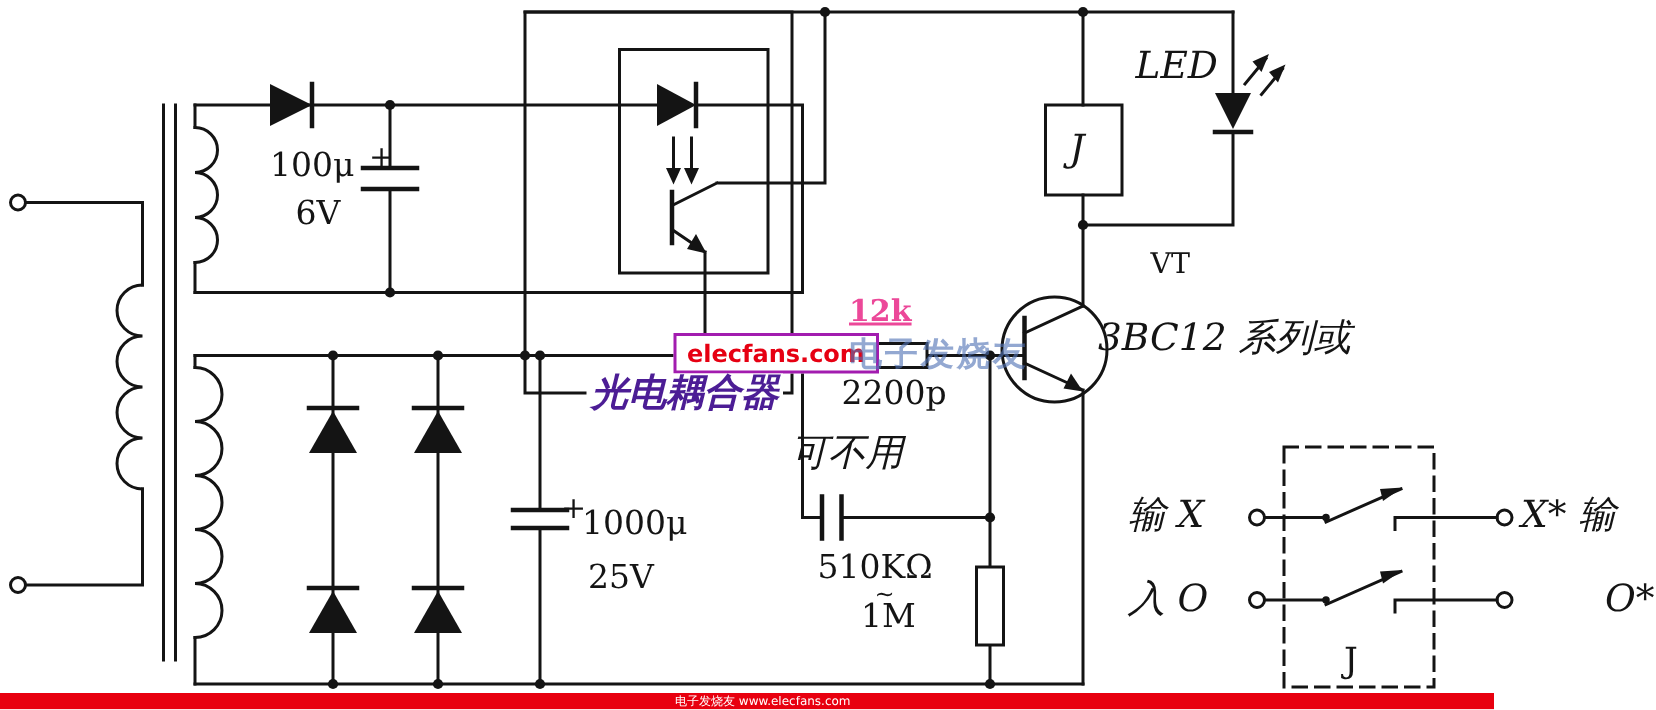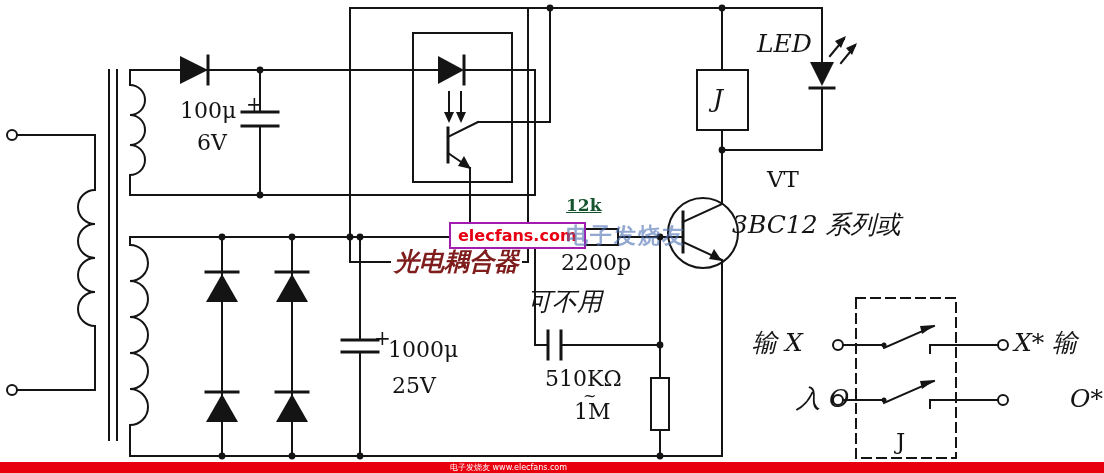--- a/index.html
+++ b/index.html
@@ -5,30 +5,30 @@
   html,body{margin:0;padding:0;background:#fff;}
   .canvas{
     position:relative;width:1104px;height:473px;background:#ffffff;
     font-family:"DejaVu Serif","Liberation Serif",serif;overflow:hidden;
   }
   svg.circuit{position:absolute;left:0;top:0;width:1104px;height:473px;}
   .lbl{position:absolute;color:#141414;font-size:22px;line-height:1.05;white-space:nowrap;}
   .lbl.big{font-size:25px;font-style:italic;}
   .lbl.small{font-size:20px;}
   .lbl.tiny{font-size:16px;}
-  .lbl.red{color:#7f1d1d;font-weight:bold;background:#ffffff;padding:0 3px;}
-  .lbl.link{color:#14532d;text-decoration:underline;font-size:17px;font-weight:bold;}
+  .lbl.red{color:#4c1d95;font-weight:bold;background:#ffffff;padding:0 3px;}
+  .lbl.link{color:#ec4899;text-decoration:underline;font-size:20px;font-weight:bold;}
   .wm-site{
     position:absolute;color:#e60012;font-weight:bold;font-size:16px;
     border:2px solid #a21caf;background:#ffffff;padding:2px 7px;
     font-family:"DejaVu Sans","Liberation Sans",sans-serif;
   }
   .wm-cn{position:absolute;color:rgba(80,115,180,0.62);font-size:22px;font-weight:bold;letter-spacing:2px;}
   .footer-bar{
-    position:absolute;left:0;top:462px;width:1104px;height:11px;background:#e8000f;
+    position:absolute;left:0;top:462px;width:996px;height:11px;background:#e8000f;
     display:flex;align-items:center;
   }
   .footer-bar span{color:#ffffff;font-size:8px;line-height:11px;margin-left:450px;
     font-family:"DejaVu Sans","Liberation Sans",sans-serif;}
 </style>
 </head>
 <body>
 
 <div class="canvas">
 
@@ -196,33 +196,33 @@
   <div class="lbl link" style="left:566px;top:197px;">12k</div>
 
   <div class="wm-site" style="left:449px;top:222px;">elecfans.com</div>
   <div class="wm-cn" style="left:566px;top:221px;">电子发烧友</div>
 
   <div class="lbl red big" style="left:391px;top:249px;">光电耦合器</div>
 
   <div class="lbl" style="left:561px;top:251px;">2200p</div>
   <div class="lbl big" style="left:527px;top:289px;">可不用</div>
 
-  <div class="lbl" style="left:767px;top:167px;font-size:23px;">VT</div>
+  <div class="lbl" style="left:767px;top:167px;font-size:19px;">VT</div>
   <div class="lbl big" style="left:732px;top:212px;">3BC12 系列或</div>
 
   <div class="lbl" style="left:545px;top:367px;">510KΩ</div>
   <div class="lbl tiny" style="left:583px;top:388px;">~</div>
   <div class="lbl" style="left:574px;top:400px;">1M</div>
 
   <div class="lbl small" style="left:374px;top:328px;">+</div>
   <div class="lbl" style="left:388px;top:338px;">1000μ</div>
   <div class="lbl" style="left:392px;top:374px;">25V</div>
 
   <div class="lbl big" style="left:752px;top:330px;">输 X</div>
-  <div class="lbl big" style="left:752px;top:386px;margin-left:44px;">入 O</div>
+  <div class="lbl big" style="left:752px;top:386px;">入 O</div>
   <div class="lbl big" style="left:1014px;top:330px;">X* 输</div>
   <div class="lbl big" style="left:1070px;top:386px;">O* 出</div>
   <div class="lbl" style="left:896px;top:429px;font-size:23px;">J</div>
 
   <div class="footer-bar">
     <span>电子发烧友 www.elecfans.com</span>
   </div>
 </div>
 
 </body></html>

